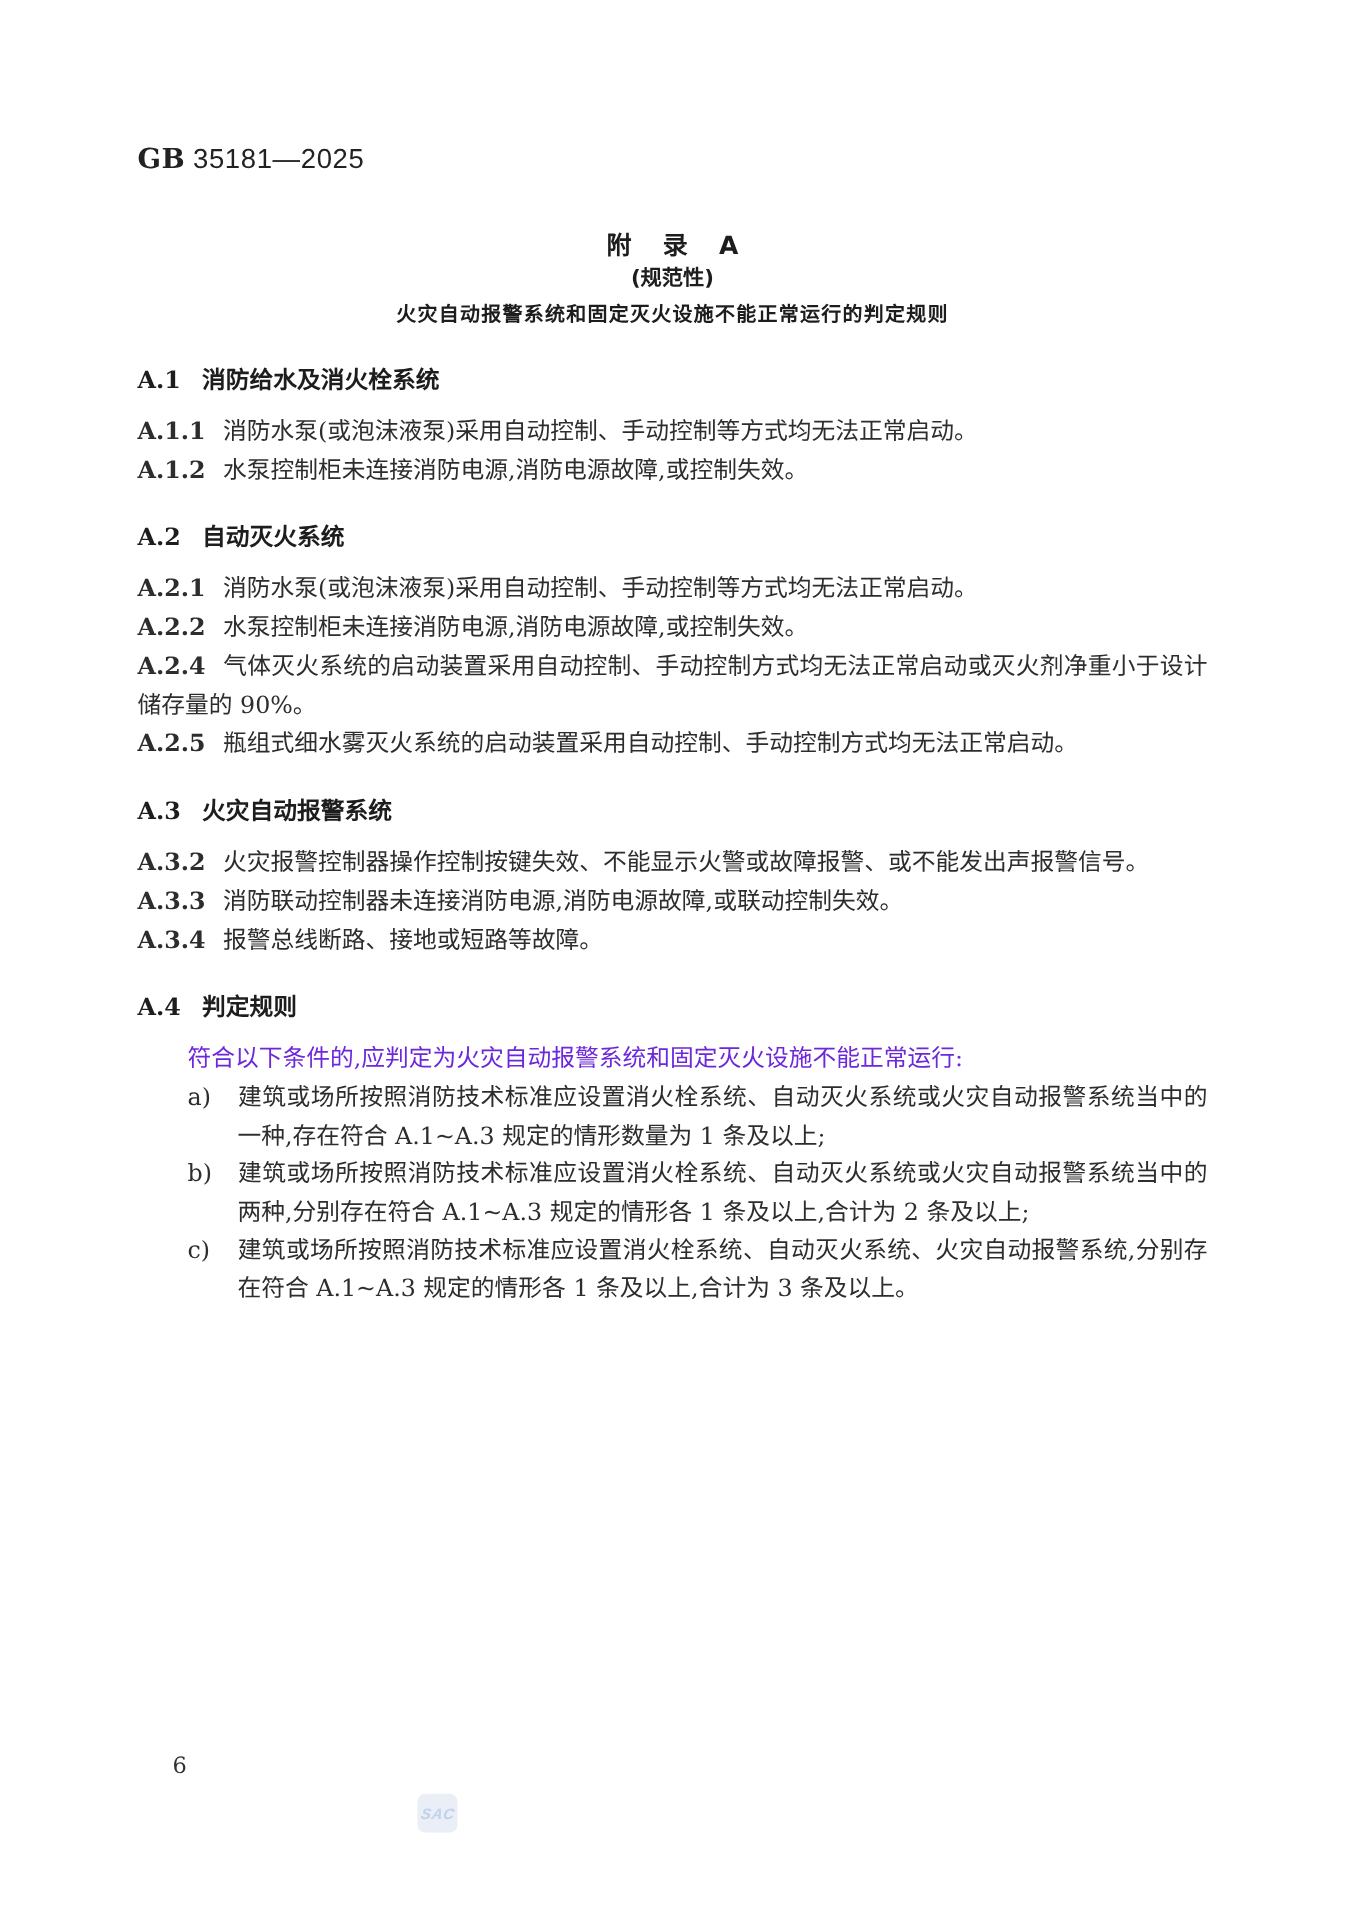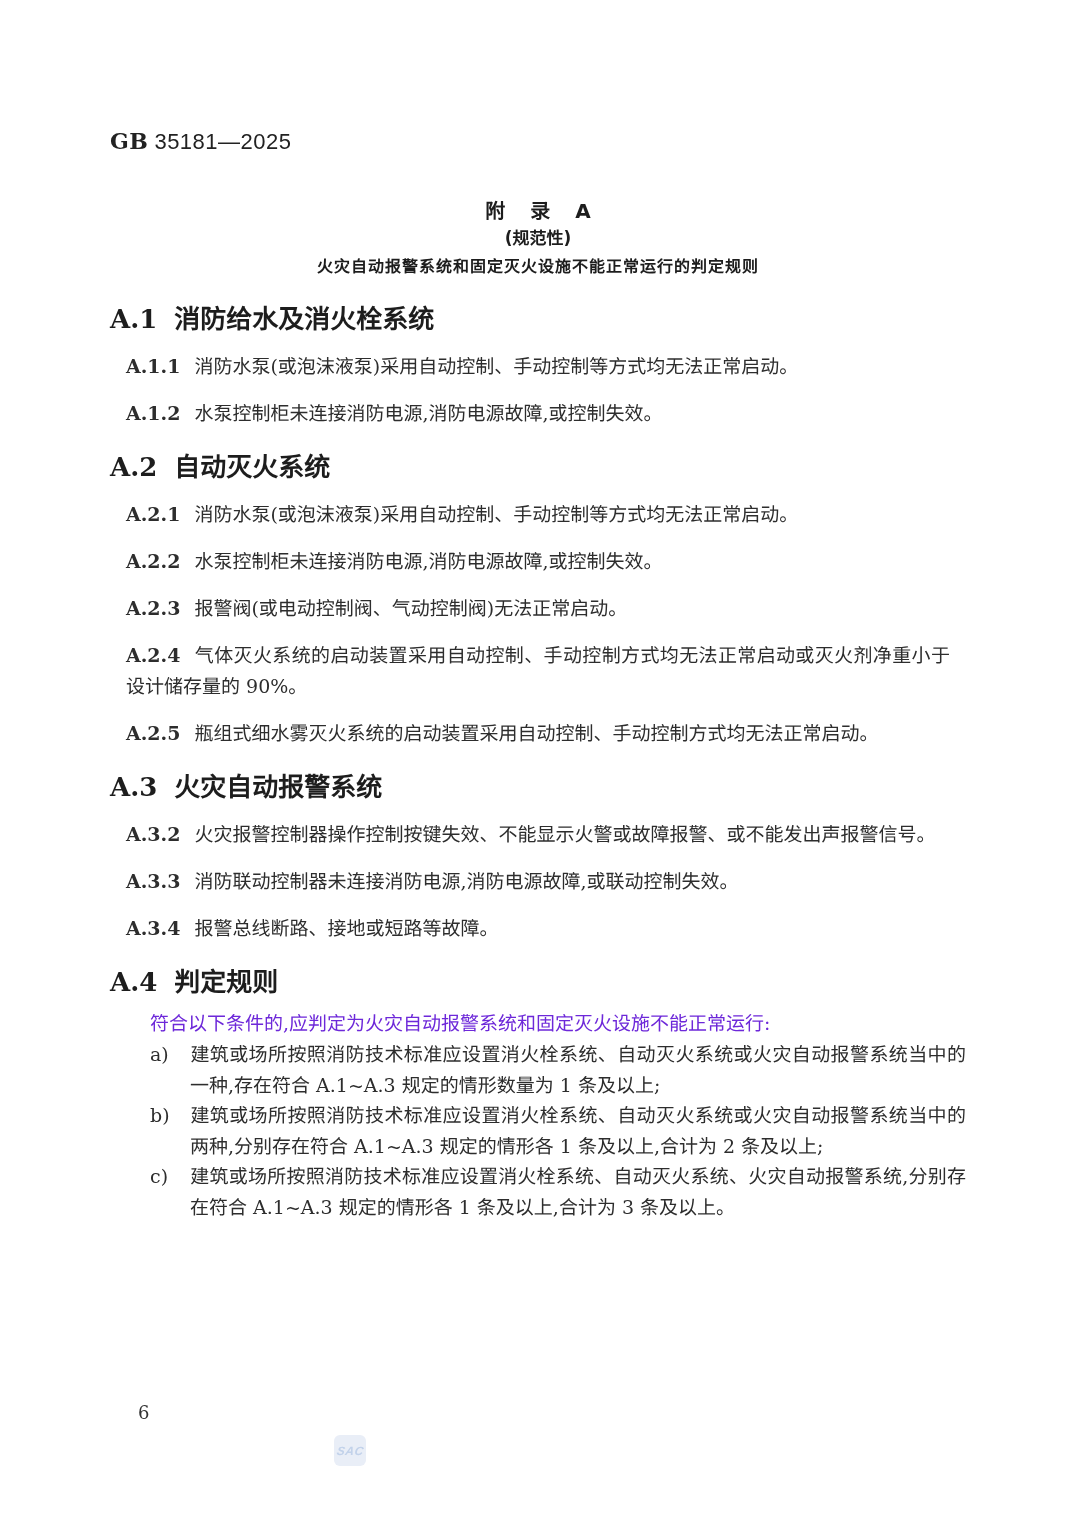--- a/index.html
+++ b/index.html
@@ -6,21 +6,21 @@
   .page {
     position:relative;
     width:1080px; height:1527px;
     background:#ffffff;
     overflow:hidden;
     color:#2d2d2d;
     font-family:"DejaVu Serif","Liberation Serif",serif;
   }
   .content {
     position:absolute;
-    left:110px; top:128px;
+    left:110px; top:114px;
     width:856px;
   }
   
   .doc-code {
     font-size:22px;
     letter-spacing:0.5px;
     color:#222;
   }
   .doc-code .prefix {
     font-weight:bold;
@@ -53,28 +53,28 @@
     font-weight:bold;
     font-size:16px;
     line-height:29px;
     letter-spacing:1px;
     color:#1d1d1d;
   }
   
   .section-heading {
     font-family:"DejaVu Sans","Liberation Sans",sans-serif;
     font-weight:bold;
-    font-size:26px;
+    font-size:19px;
     line-height:31px;
     margin:23px 0 10px 0;
     color:#1d1d1d;
   }
   .section-heading .sec-id { margin-right:17px; font-family:"DejaVu Serif","Liberation Serif",serif; }
   .clause {
-    margin:16px;
+    margin:0;
     font-size:19px;
     line-height:31px;
     text-align:justify;
     color:#2d2d2d;
   }
   .clause .clause-id {
     font-weight:bold;
     margin-right:14px;
     white-space:nowrap;
   }
@@ -144,21 +144,20 @@
       <span class="sec-id">A.1</span><span>消防给水及消火栓系统</span>
     </div>
     <p class="clause"><span class="clause-id">A.1.1</span><span>消防水泵(或泡沫液泵)采用自动控制、手动控制等方式均无法正常启动。</span></p>
     <p class="clause"><span class="clause-id">A.1.2</span><span>水泵控制柜未连接消防电源,消防电源故障,或控制失效。</span></p>
 
     <div class="section-heading">
       <span class="sec-id">A.2</span><span>自动灭火系统</span>
     </div>
     <p class="clause"><span class="clause-id">A.2.1</span><span>消防水泵(或泡沫液泵)采用自动控制、手动控制等方式均无法正常启动。</span></p>
     <p class="clause"><span class="clause-id">A.2.2</span><span>水泵控制柜未连接消防电源,消防电源故障,或控制失效。</span></p>
-    <p class="clause"><span class="clause-id">A.2.3</span><span>报警阀(或电动控制阀、气动控制阀)无法正常启动。</span></p>
     <p class="clause"><span class="clause-id">A.2.4</span><span>气体灭火系统的启动装置采用自动控制、手动控制方式均无法正常启动或灭火剂净重小于设计储存量的 90%。</span></p>
     <p class="clause"><span class="clause-id">A.2.5</span><span>瓶组式细水雾灭火系统的启动装置采用自动控制、手动控制方式均无法正常启动。</span></p>
 
     <div class="section-heading">
       <span class="sec-id">A.3</span><span>火灾自动报警系统</span>
     </div>
     <p class="clause"><span class="clause-id">A.3.2</span><span>火灾报警控制器操作控制按键失效、不能显示火警或故障报警、或不能发出声报警信号。</span></p>
     <p class="clause"><span class="clause-id">A.3.3</span><span>消防联动控制器未连接消防电源,消防电源故障,或联动控制失效。</span></p>
     <p class="clause"><span class="clause-id">A.3.4</span><span>报警总线断路、接地或短路等故障。</span></p>
 

